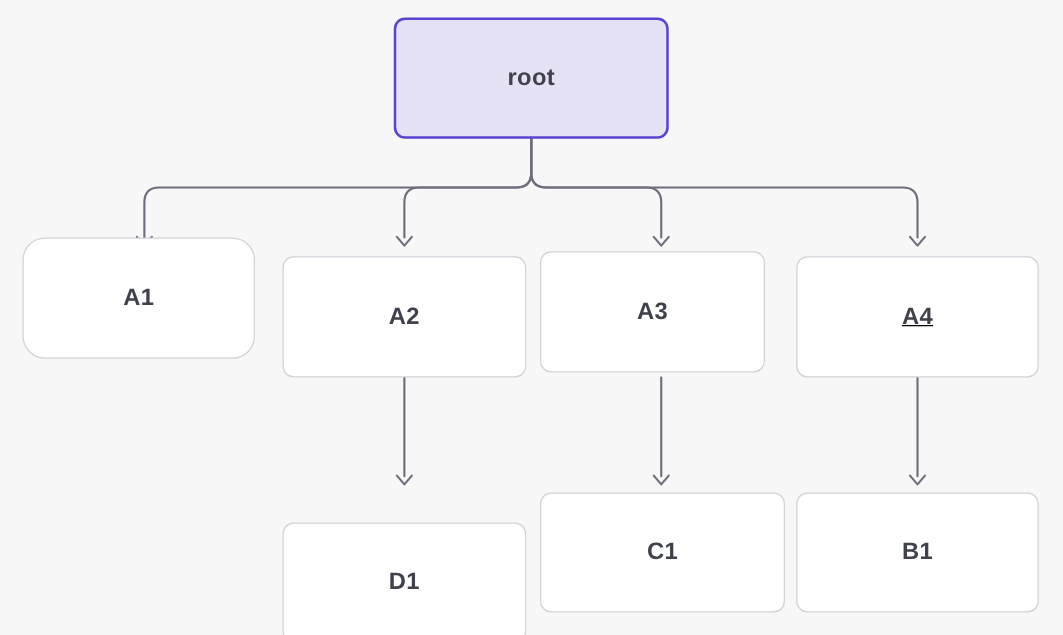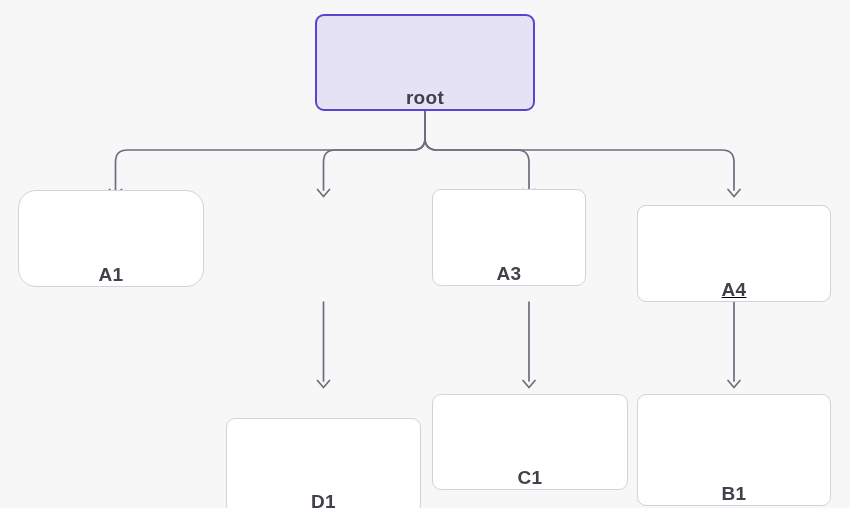--- a/index.html
+++ b/index.html
@@ -34,42 +34,42 @@
     stroke-linecap:round;
     stroke-linejoin:round;
   }
   .node{
     position:absolute;
     box-sizing:border-box;
     background:var(--node-fill);
     border:1.5px solid var(--node-border);
     border-radius:9px;
     display:flex;
-    align-items:flex-end;
+    align-items:center;
     justify-content:center;
     cursor:pointer;
   }
   .node .label{
     font-size:19px;
     font-weight:600;
     color:var(--text);
     letter-spacing:.3px;
   }
   .node-root{
     left:315px;top:14px;width:220px;height:97px;
     background:var(--root-fill);
     border:2px solid var(--root-border);
   }
   .node-a1{left:18px; top:190px;width:186px;height:97px;border-radius:18px;}
   .node-a2{left:226px;top:205px;width:195px;height:97px;}
-  .node-a3{left:432px;top:189px;width:154px;height:97px;}
+  .node-a3{left:432px;top:201px;width:180px;height:97px;}
   .node-a4{left:637px;top:205px;width:194px;height:97px;text-decoration:underline;}
   .node-d1{left:226px;top:394px;width:195px;height:96px;margin-top:24px;}
   .node-c1{left:432px;top:394px;width:196px;height:96px;}
-  .node-b1{left:637px;top:394px;width:194px;height:112px;}
+  .node-b1{left:637px;top:394px;width:194px;height:96px;}
 </style>
 </head>
 <body>
 
 <div class="canvas">
 
   <svg class="edge-layer" viewBox="0 0 850 508" xmlns="http://www.w3.org/2000/svg">
 
     <path d="M425,111 L425,138 Q425,150 413,150 L127.5,150 Q115.5,150 115.5,162 L115.5,190"></path>
     <path d="M109.5,189.5 L115.5,196.5 L121.5,189.5"></path>
@@ -93,20 +93,23 @@
     <path d="M728,380.5 L734,387.5 L740,380.5"></path>
   </svg>
 
   <div class="node node-root">
     <span class="label">root</span>
   </div>
 
   <div class="node node-a1">
     <span class="label">A1</span>
   </div>
+  <div class="node node-a2">
+    <span class="label">A2</span>
+  </div>
   <div class="node node-a3">
     <span class="label">A3</span>
   </div>
   <div class="node node-a4">
     <span class="label">A4</span>
   </div>
 
   <div class="node node-d1">
     <span class="label">D1</span>
   </div>

